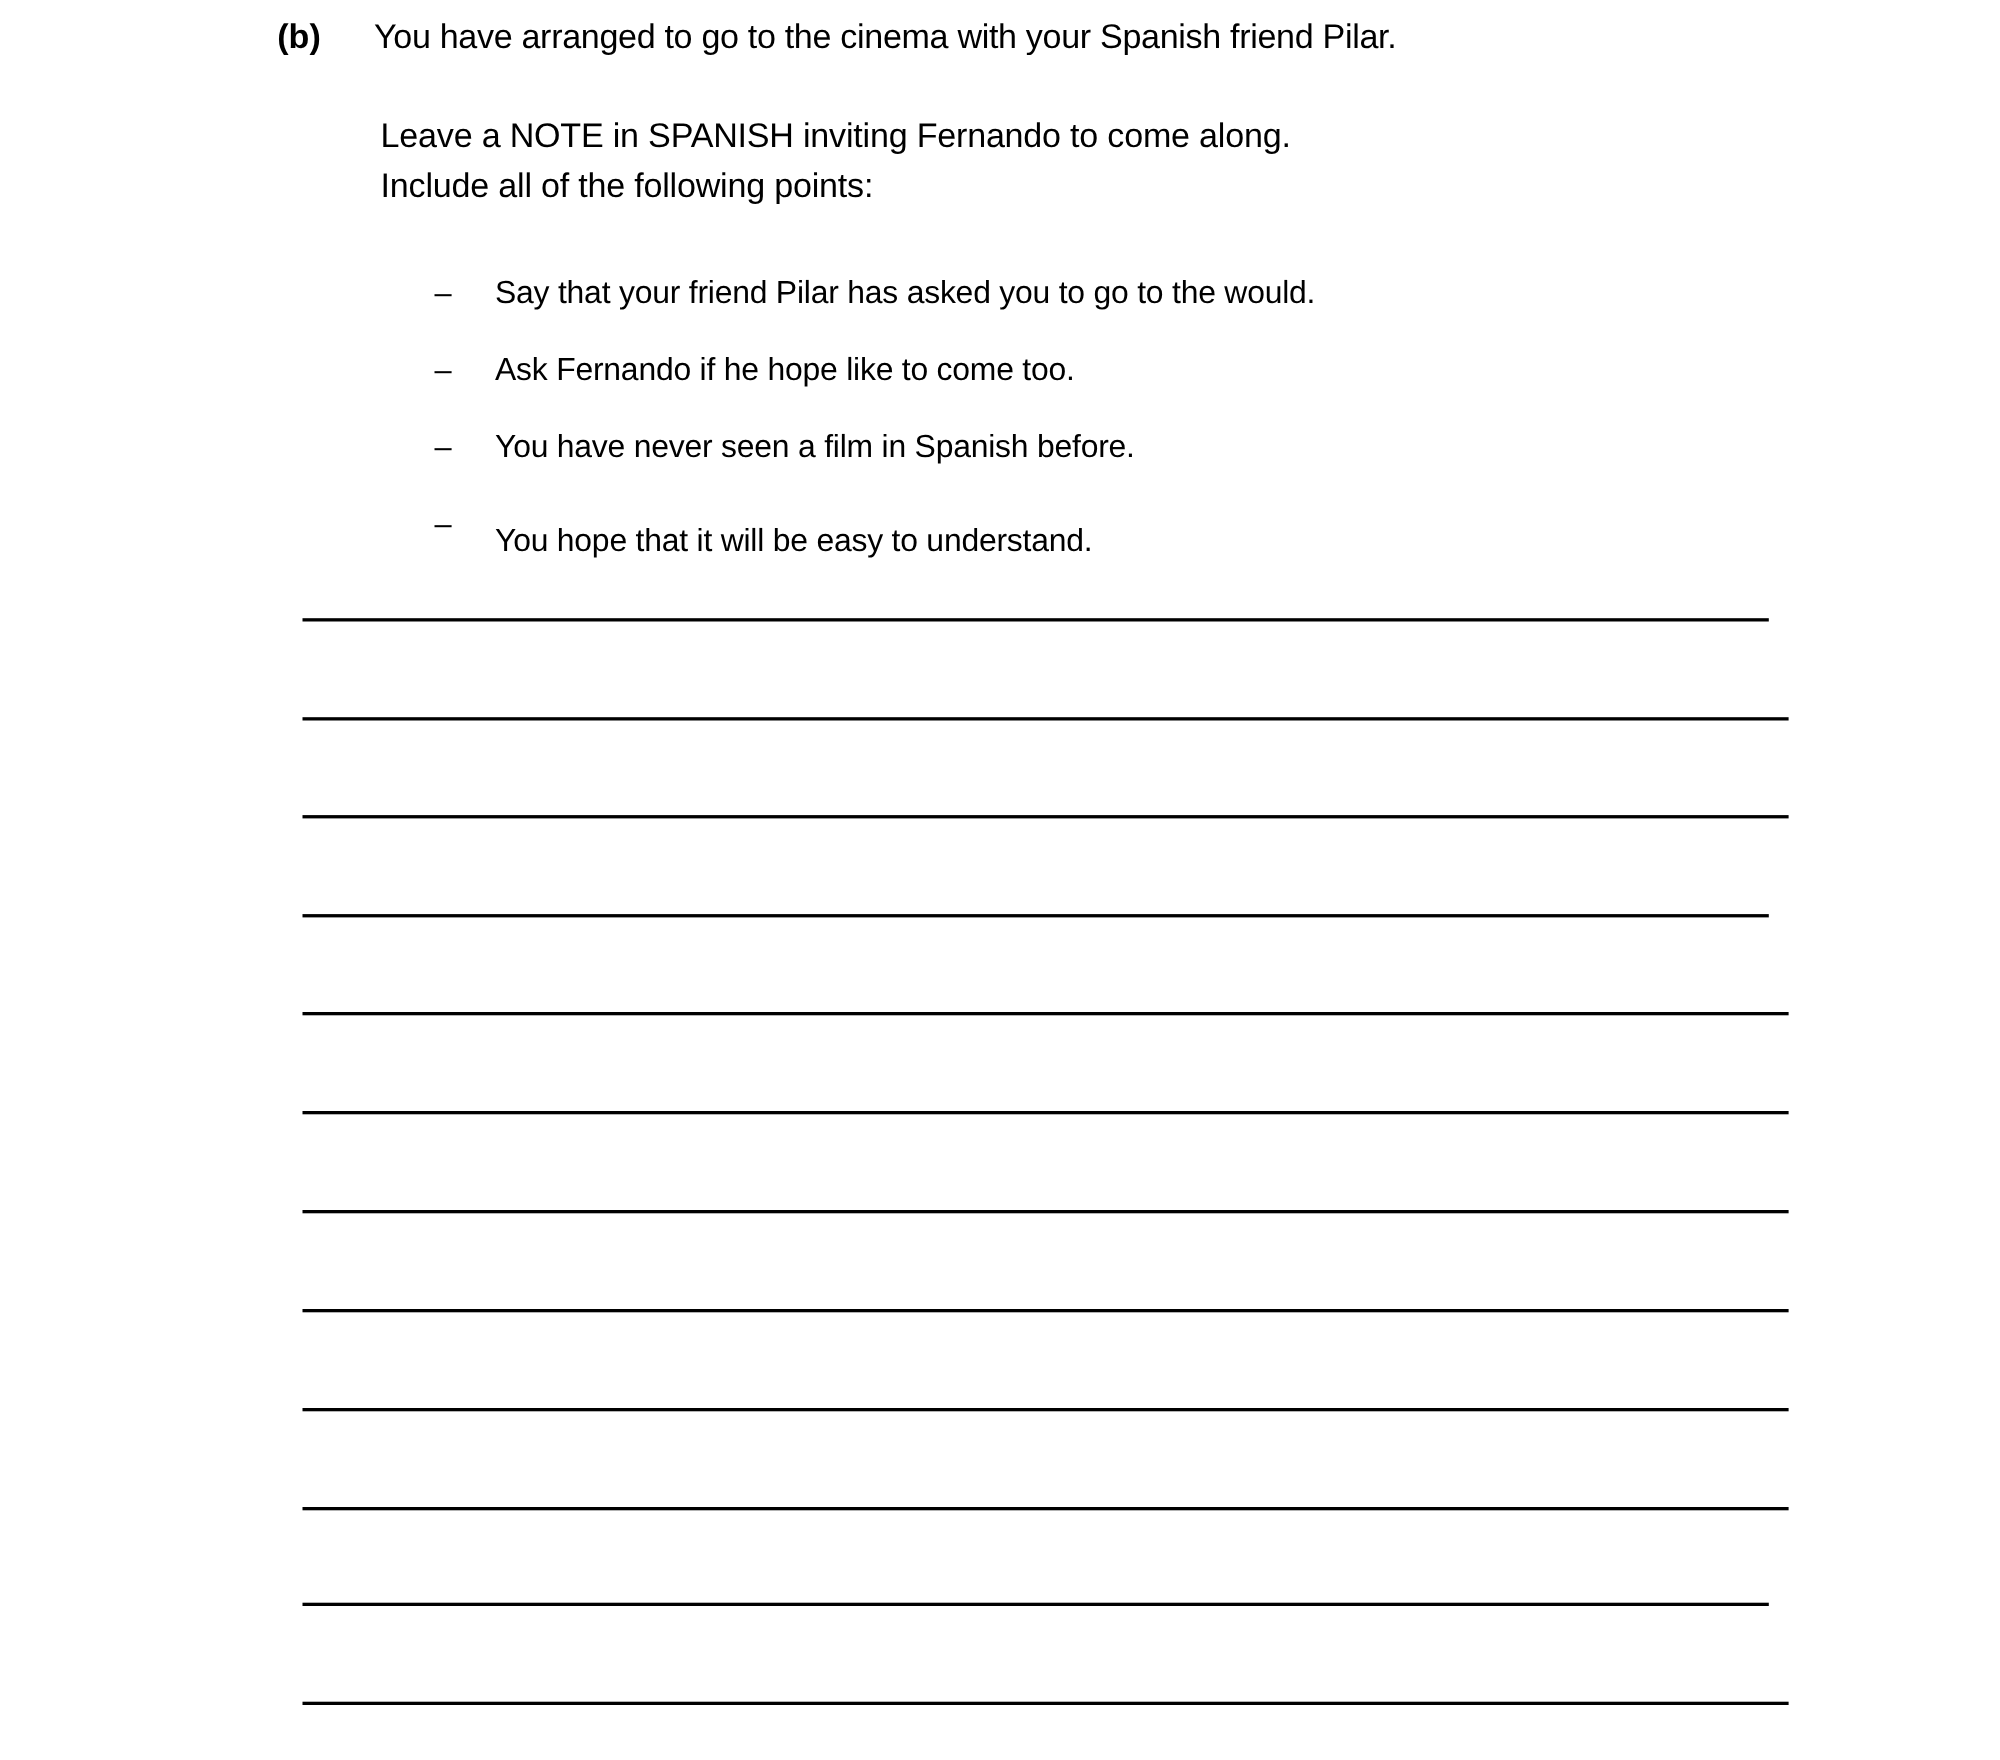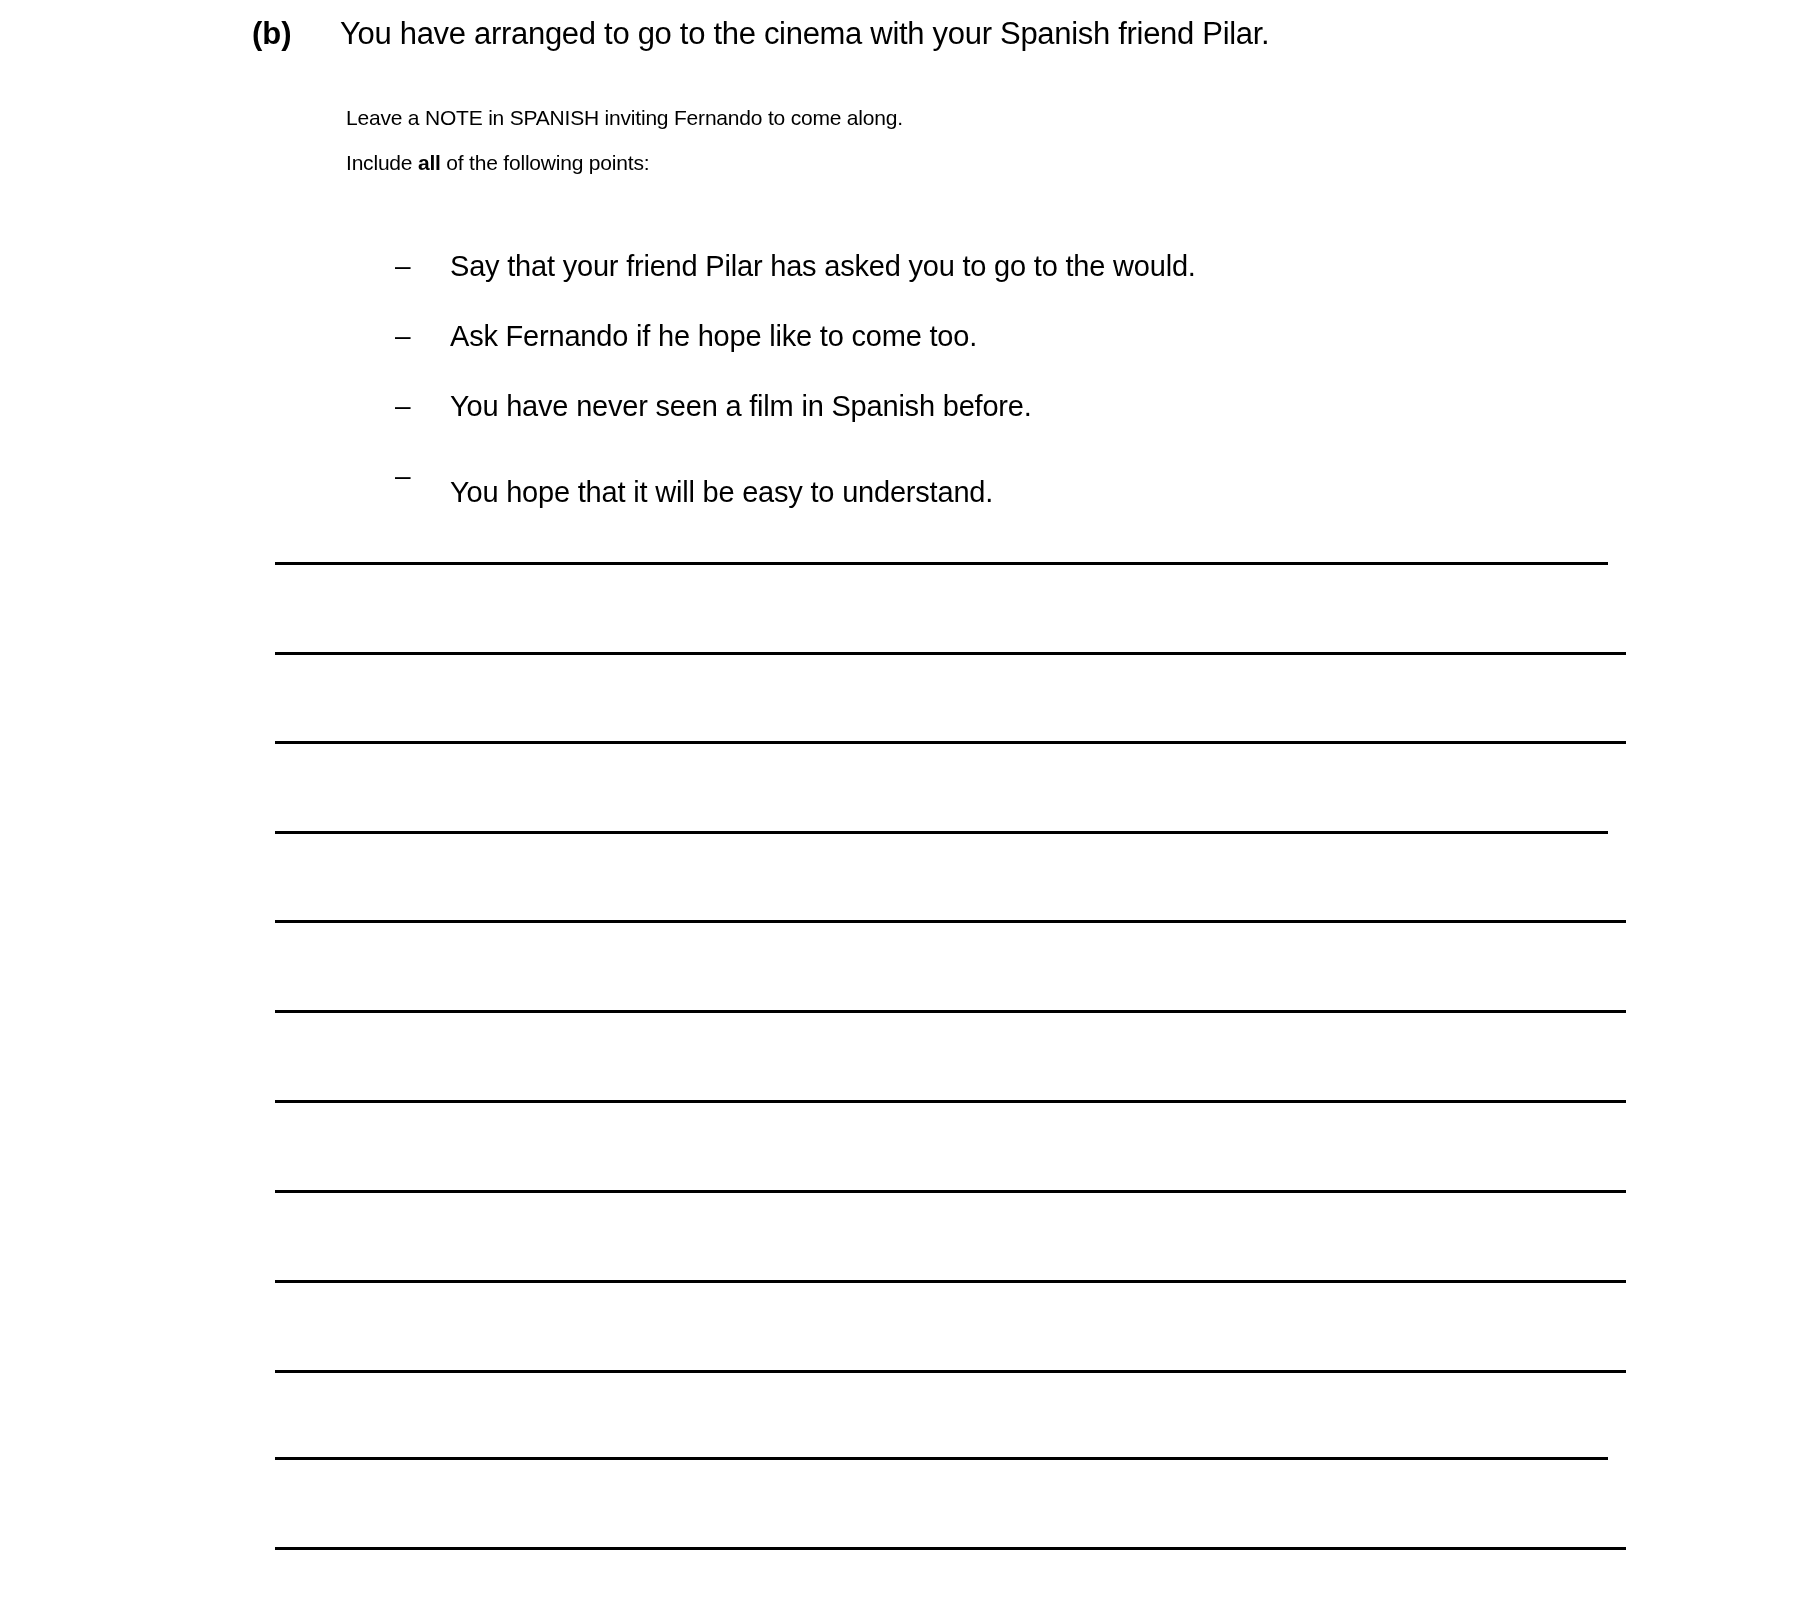--- a/index.html
+++ b/index.html
@@ -1,24 +1,24 @@
 <!DOCTYPE html>
 <html><head>
 <meta charset="utf-8">
 <style>
   html, body { margin: 0; padding: 0; background: #ffffff; }
   body { width: 1818px; height: 1600px; position: relative; overflow: hidden;
          font-family: "Liberation Sans", sans-serif; color: #000; }
   .abs { position: absolute; white-space: nowrap; }
   .q-label { left: 252px; top: 16px; font-size: 31px; font-weight: bold; }
   .q-title { left: 340px; top: 16px; font-size: 31px; font-weight: normal; letter-spacing: -0.3px; }
-  .instr { left: 346px; font-size: 21px; letter-spacing: -0.2px; }
+  .instr { left: 346px; font-size: 31px; letter-spacing: -0.2px; }
   .instr1 { top: 106px; }
   .instr2 { top: 151px; }
-  .instr b { font-weight: bold; }
+  .instr b { font-weight: normal; }
   .dash { left: 395px; font-size: 28px; }
   .bullet { left: 450px; font-size: 29px; letter-spacing: -0.2px; }
   .answer-line { position: absolute; left: 275px; height: 3px; background: #000; }
   .answer-line.long { width: 1351px; }
   .answer-line.short { width: 1333px; }
 </style>
 </head>
 <body>
 
 <div class="abs q-label">(b)</div>

